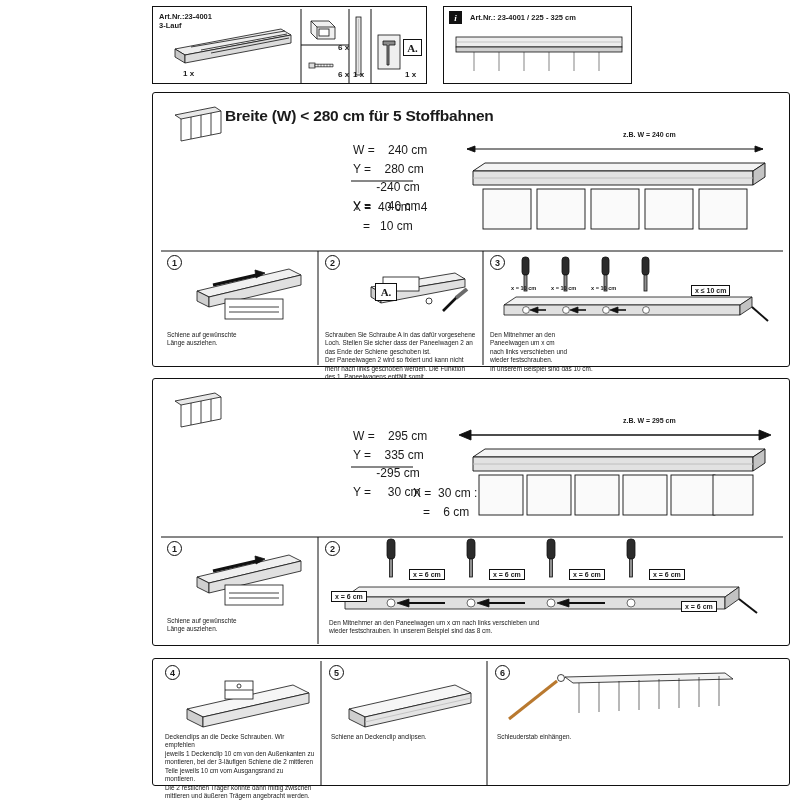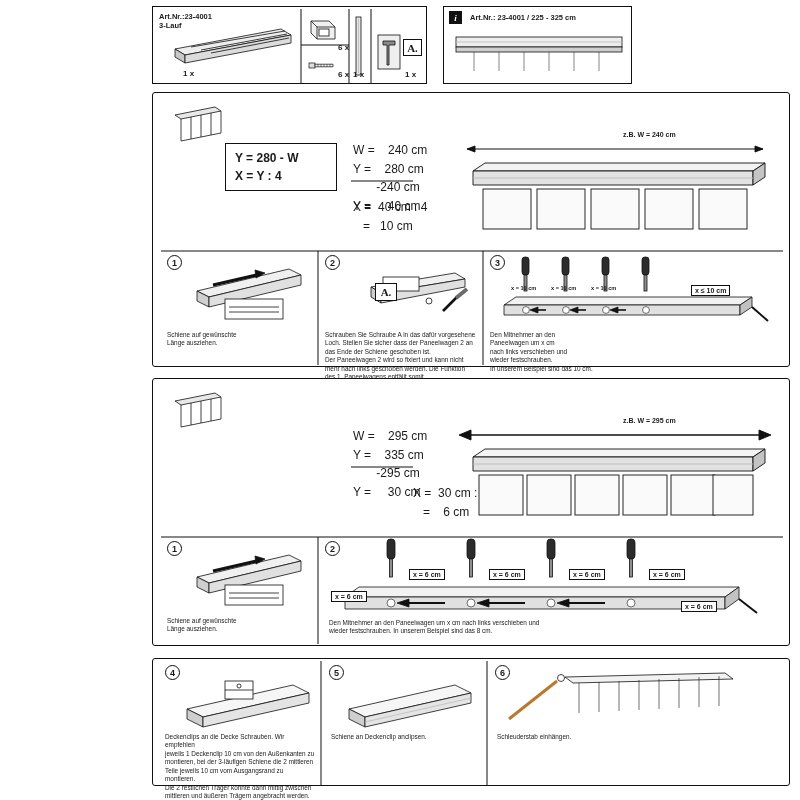--- a/index.html
+++ b/index.html
@@ -231,25 +231,22 @@
         <polygon points="12,14 52,6 58,10 18,18" fill="#e8e8e8"></polygon>
         <line x1="18" y1="18" x2="18" y2="40"></line>
         <line x1="28" y1="16" x2="28" y2="38"></line>
         <line x1="38" y1="14" x2="38" y2="36"></line>
         <line x1="48" y1="12" x2="48" y2="34"></line>
         <line x1="58" y1="10" x2="58" y2="32"></line>
         <line x1="18" y1="40" x2="58" y2="32"></line>
       </g>
     </svg>
 
-
-    <div class="formula-box" style="left:72px; top:50px; width:112px;">
-      <div>Y = 280 - W</div>
-      <div>X =    Y : 4</div>
-    </div>
+    <div class="sec-title">Breite (W) &lt; 280 cm für 5 Stoffbahnen</div>
+
 
     <div class="calc" style="left:200px; top:48px;">W =    240 cm
 Y =    280 cm
        -240 cm
 Y =     40 cm</div>
     <div class="calc" style="left:200px; top:105px;">X =  40 cm : 4
    =   10 cm</div>
     <svg class="abs-svg" width="90" height="10" style="left:198px; top:86px;">
       <line x1="0" y1="2" x2="62" y2="2" stroke="#111" stroke-width="1"></line>
     </svg>

